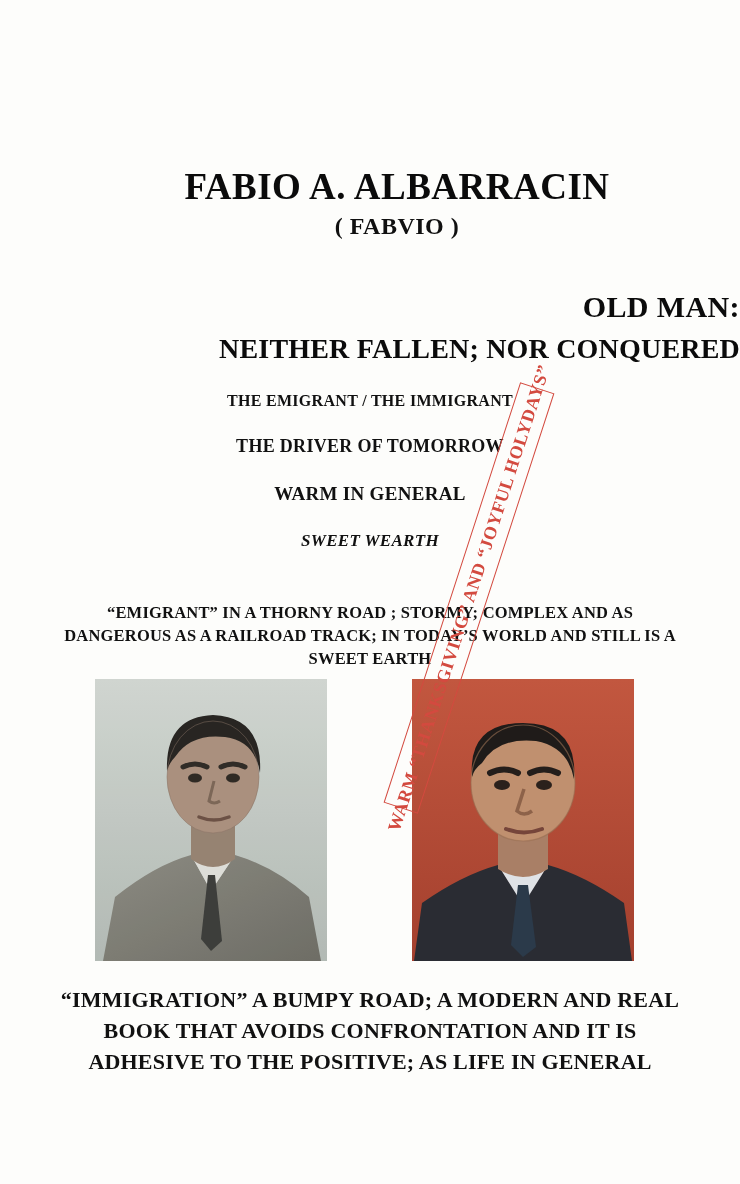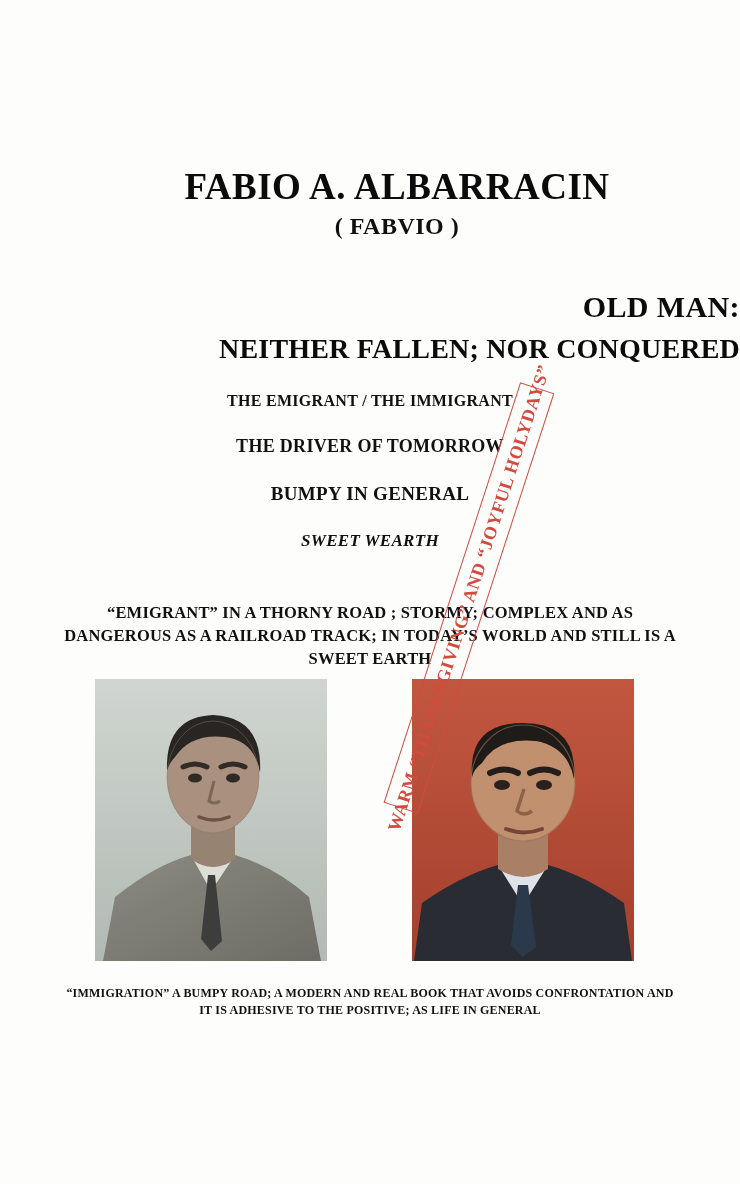--- a/index.html
+++ b/index.html
@@ -120,21 +120,21 @@
   }
   .photo canvas, .photo svg { display: block; }
 
   
   .para-bottom {
     position: absolute;
     top: 985px;
     left: 60px;
     width: 620px;
     text-align: center;
-    font-size: 12px;
+    font-size: 22px;
     font-weight: bold;
     line-height: 1.4;
     letter-spacing: 0.2px;
     color: #111;
   }
 
   
   .stamp {
     position: absolute;
     left: 248px;
@@ -167,21 +167,21 @@
   </div>
 
   <div class="main-title">
     <div class="main-title-line1">OLD MAN:</div>
     <div class="main-title-line2">NEITHER FALLEN; NOR CONQUERED</div>
   </div>
 
   <div class="subtitles">
     <div class="subtitle subtitle-1">THE EMIGRANT / THE IMMIGRANT</div>
     <div class="subtitle subtitle-2">THE DRIVER OF TOMORROW</div>
-    <div class="subtitle subtitle-3">BUMPY IN GENERAL</div>
+    <div class="subtitle subtitle-3">WARM IN GENERAL</div>
     <div class="subtitle subtitle-4">SWEET WEARTH</div>
   </div>
 
   <div class="para-top">“EMIGRANT” IN A THORNY ROAD ; STORMY; COMPLEX AND AS DANGEROUS AS A RAILROAD TRACK; IN TODAY’S WORLD AND STILL IS A SWEET EARTH</div>
 
   <div class="photo photo-left">
     <svg width="232" height="282" viewBox="0 0 232 282">
       <defs>
         <linearGradient id="bgL" x1="0" y1="0" x2="0" y2="1">
           <stop offset="0%" stop-color="#d9ded9"></stop>

